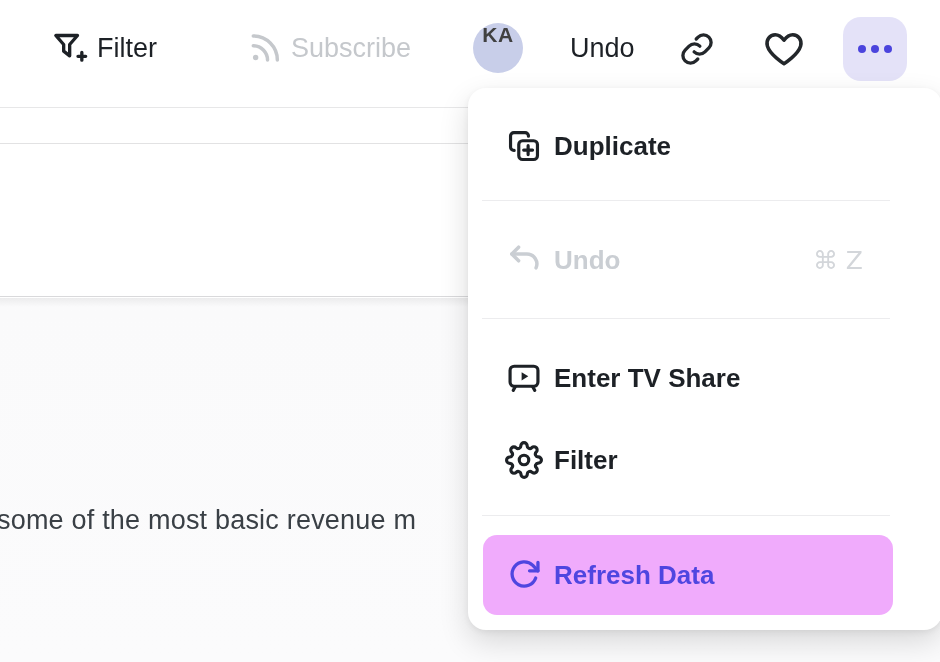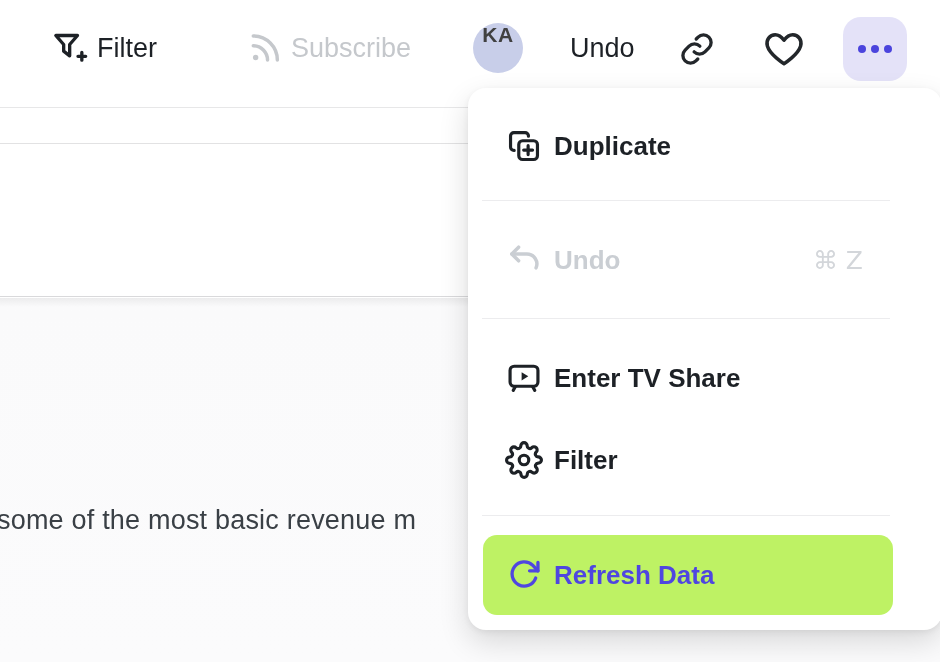--- a/index.html
+++ b/index.html
@@ -45,21 +45,21 @@
                color:#1d2126; cursor:pointer; }
   .mi-icon { width:38px; height:38px; margin-right:11px; display:flex; align-items:center;
              justify-content:center; flex:0 0 auto; }
   .mi-duplicate { top:28px; }
   .mi-undo { top:142px; color:#caced3; cursor:default; }
   .mi-undo .shortcut { position:absolute; right:45px; font-weight:400; color:#d3d6da;
                        font-size:25px; font-family:"DejaVu Sans","Liberation Sans",sans-serif; }
   .mi-tv { top:260px; }
   .mi-manage { top:342px; }
   .mi-refresh { top:447px; left:15px; width:410px; height:80px; border-radius:14px;
-                background:#bef264; color:#4f46e0; padding-left:22px; }
+                background:#f0abfc; color:#4f46e0; padding-left:22px; }
   .menu-divider { position:absolute; left:14px; width:408px; height:1px; background:#ececee; }
   .div-1 { top:112px; } .div-2 { top:230px; } .div-3 { top:427px; }
 
   svg { display:block; }
 </style>
 </head>
 <body>
 
 <div class="stage">
 

